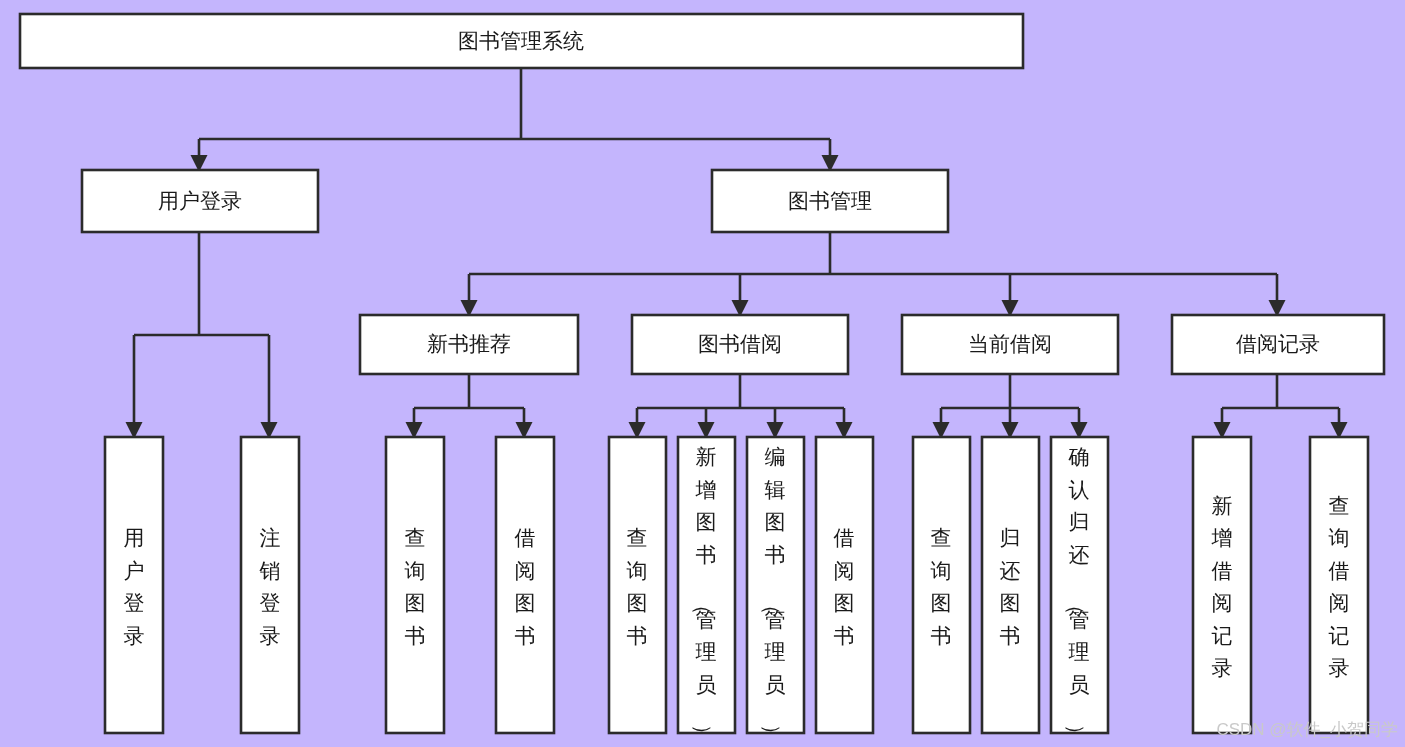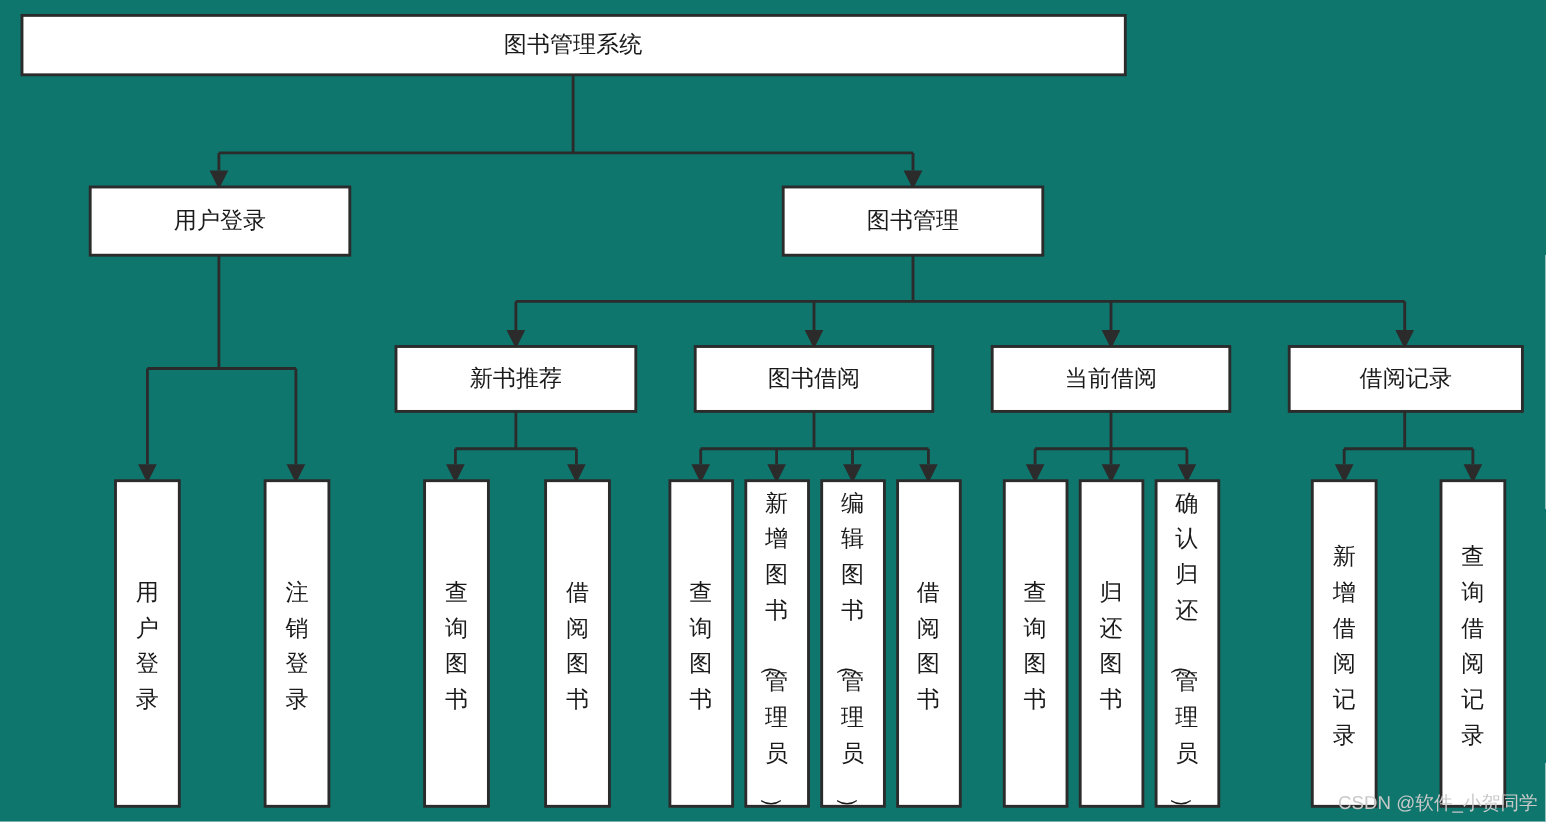--- a/index.html
+++ b/index.html
@@ -11,21 +11,21 @@
   body {
     width: 1405px;
     height: 747px;
     font-family: "Liberation Sans", "DejaVu Sans", sans-serif;
     overflow: hidden;
   }
   #diagram-root {
     position: relative;
     width: 1405px;
     height: 747px;
-    background: #0f766e;
+    background: #c4b5fd;
   }
   svg.diagram-canvas {
     position: absolute;
     top: 0;
     left: 0;
     width: 1405px;
     height: 747px;
   }
   .node-box {
     fill: #ffffff;

